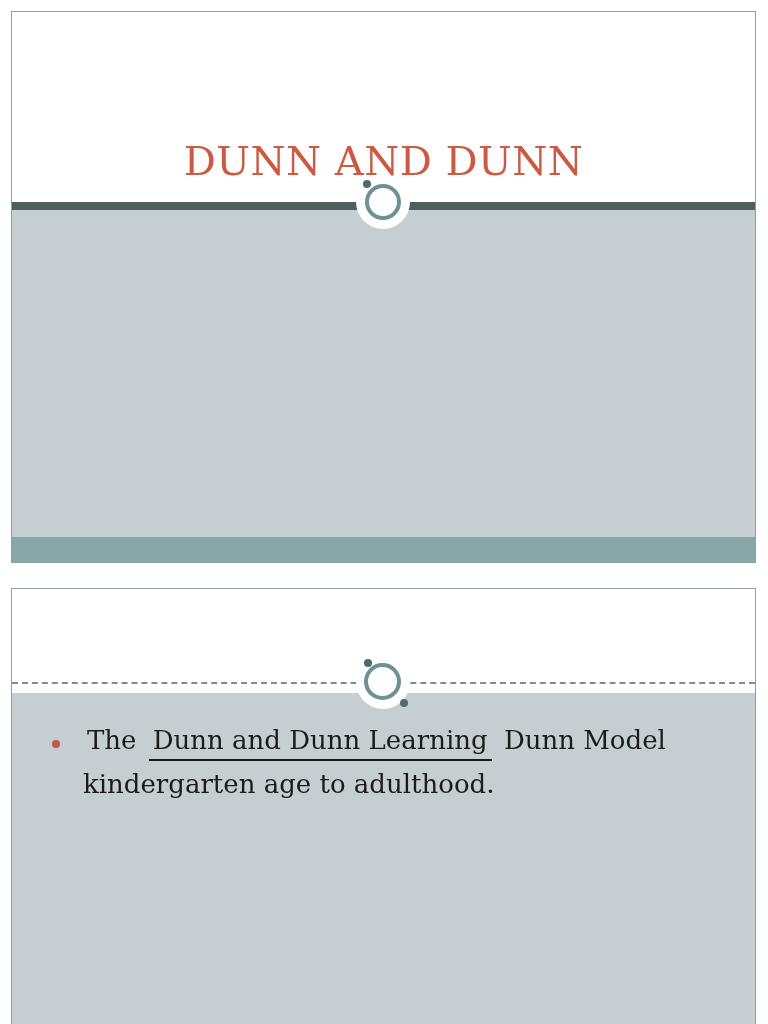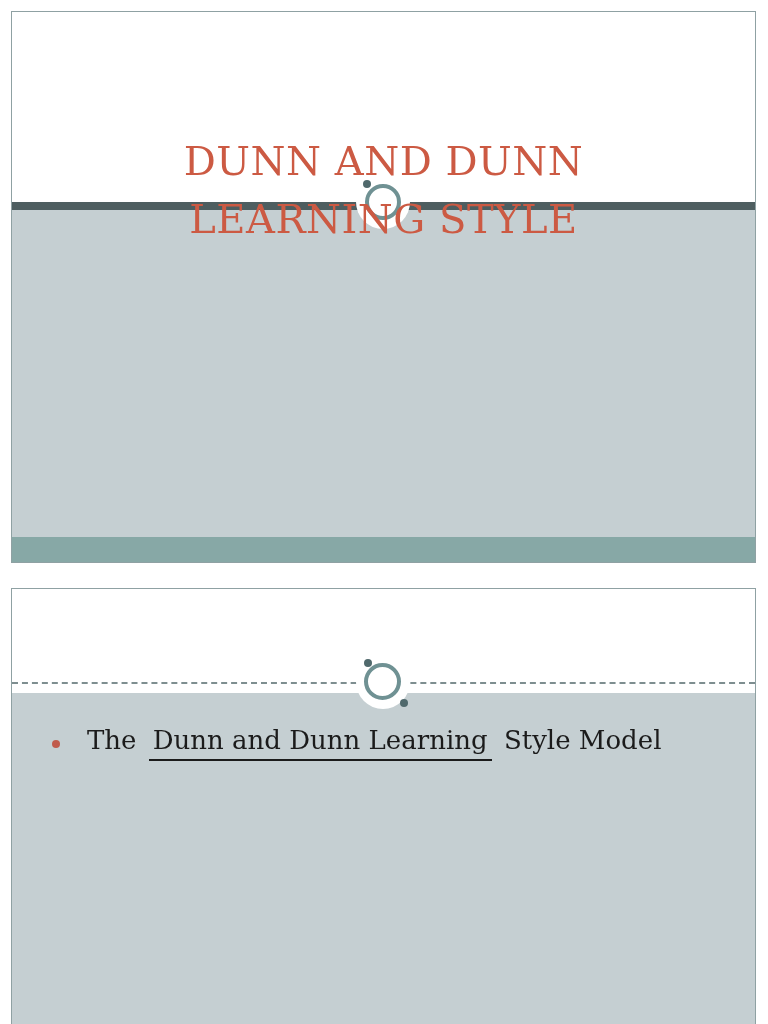--- a/index.html
+++ b/index.html
@@ -59,31 +59,31 @@
 
 <div class="slide" id="slide-1">
   <div class="band-gray"></div>
   <div class="footer-teal"></div>
   <div class="hr-solid"></div>
   <div class="halo"></div>
   <div class="dot-accent"></div>
   <div class="ring"></div>
   <div class="title">
     <div>DUNN AND DUNN</div>
-    <div>LEARNING STYLE</div>
   </div>
 </div>
 
 <div class="slide" id="slide-2">
   <div class="band-gray"></div>
   <div class="hr-dashed"></div>
   <div class="halo"></div>
   <div class="dot-accent dot-ul"></div>
   <div class="dot-accent dot-lr"></div>
   <div class="ring"></div>
 
   <div class="bullet-item">
     <span class="bullet-dot"></span>
     <div class="bullet-text">
-      <div class="line"><span>The </span><span class="u">Dunn and Dunn Learning</span><span> Style Model</span></div>
+      <div class="line"><span>The </span><span class="u">Dunn and Dunn Learning</span><span> Dunn Model</span></div>
+      <div class="line">kindergarten age to adulthood.</div>
     </div>
   </div>
 </div>
 
 </body></html>

